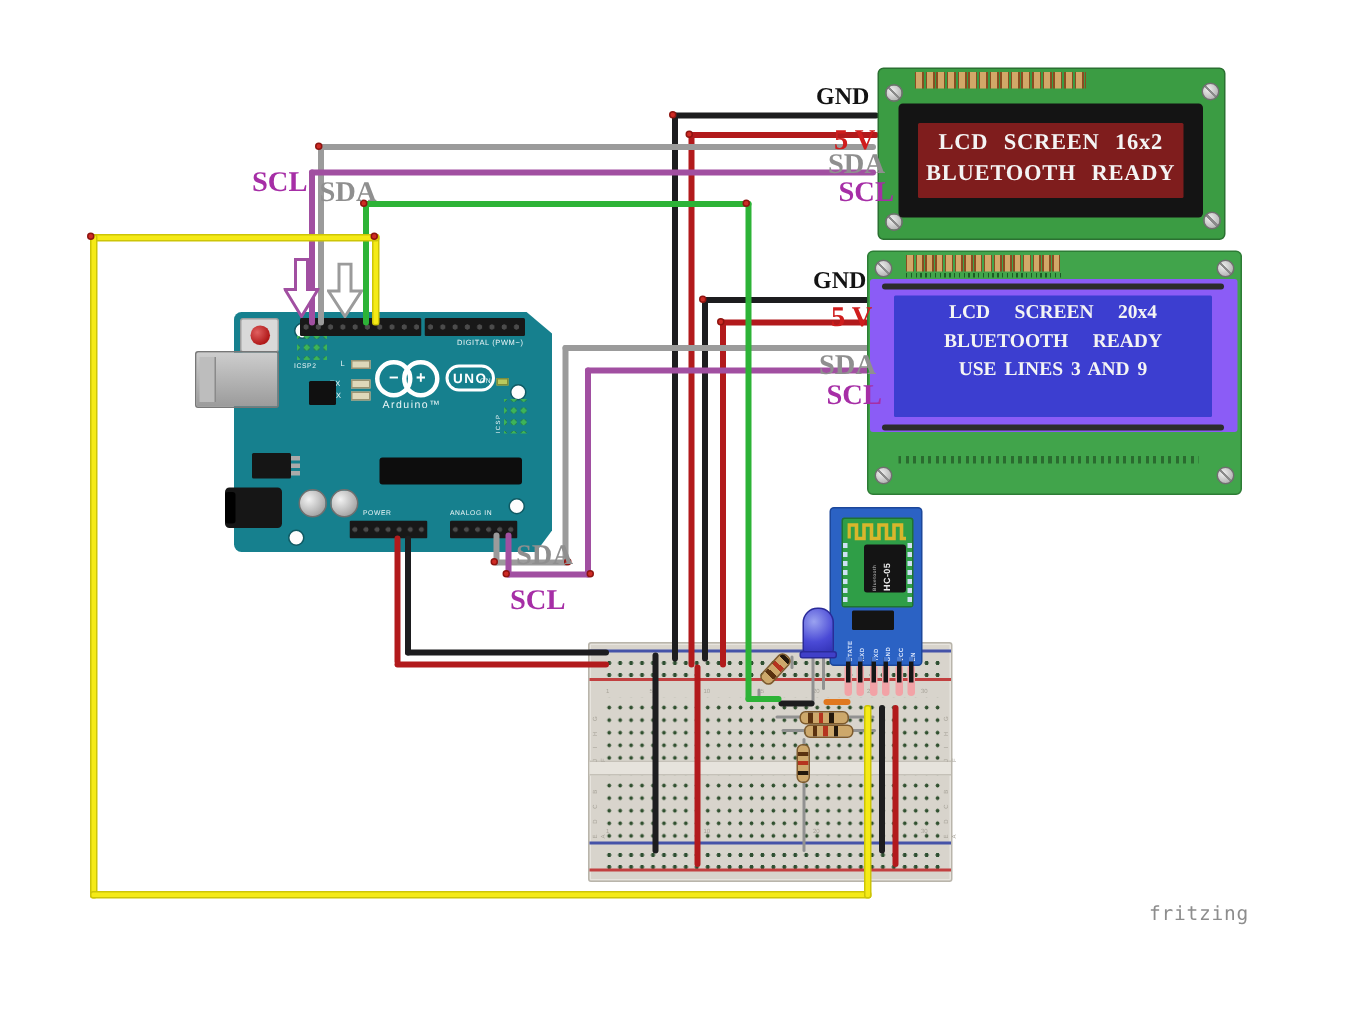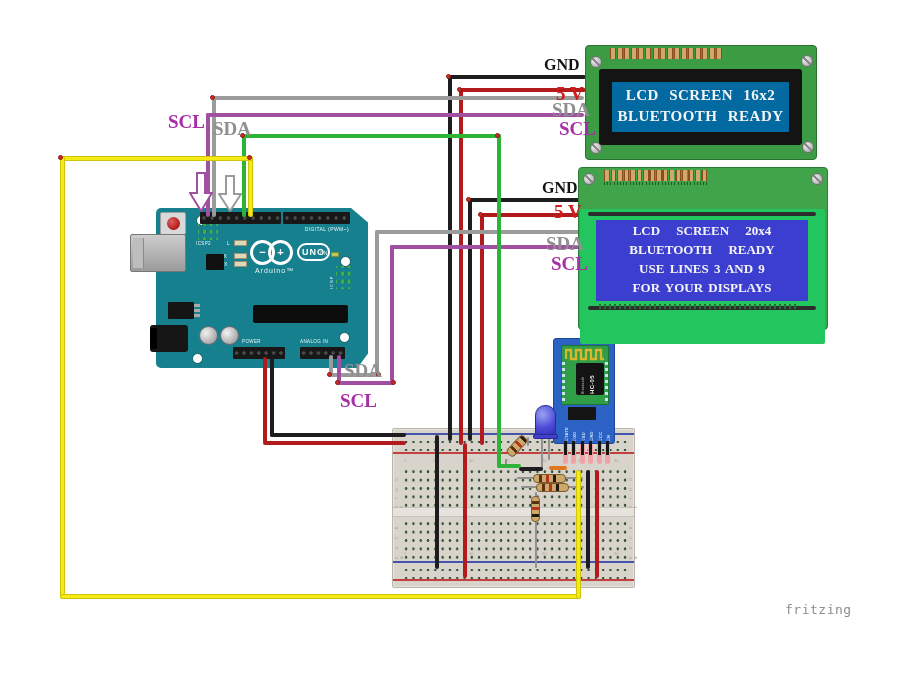--- a/index.html
+++ b/index.html
@@ -246,42 +246,41 @@
   <div class="dot" style="left:247px;top:155px;"></div>
   <div class="dot" style="left:58px;top:155px;"></div>
 
   <div class="abs" style="left:585px;top:45px;width:232px;height:115px;background:#3b9c43;border:1px solid #2a7031;border-radius:4px;box-sizing:border-box;">
     <div class="abs" style="left:24px;top:2px;width:114px;height:11px;background:repeating-linear-gradient(90deg,#8a4d21 0 1px,#d2a868 1px 5px,#8a4d21 5px 6px,rgba(0,0,0,0) 6px 7.1px);"></div>
     <div class="screw" style="left:4px;top:10px;"></div>
     <div class="screw" style="left:215px;top:9px;"></div>
     <div class="screw" style="left:4px;top:96px;"></div>
     <div class="screw" style="left:216px;top:95px;"></div>
     <div class="abs" style="left:13px;top:23px;width:203px;height:76px;background:#141414;border-radius:3px;">
-      <div class="abs" style="left:13px;top:13px;width:177px;height:50px;background:#0369a1;border-radius:1px;">
+      <div class="abs" style="left:13px;top:13px;width:177px;height:50px;background:#7f1d1d;border-radius:1px;">
         <div class="lcdline" style="position:absolute;left:0;top:5px;width:177px;font-size:15px;word-spacing:6px;letter-spacing:.5px;">LCD SCREEN 16x2</div>
         <div class="lcdline" style="position:absolute;left:0;top:26px;width:177px;font-size:15px;word-spacing:6px;letter-spacing:.5px;">BLUETOOTH READY</div>
       </div>
     </div>
   </div>
 
   <div class="abs" style="left:578px;top:167px;width:250px;height:163px;background:#41a44b;border:1px solid #2d7c35;border-radius:4px;box-sizing:border-box;">
     <div class="abs" style="left:25px;top:2px;width:104px;height:11px;background:repeating-linear-gradient(90deg,#8a4d21 0 1px,#d2a868 1px 4.5px,#8a4d21 4.5px 5.5px,rgba(0,0,0,0) 5.5px 6.5px);"></div>
     <div class="abs" style="left:25px;top:14px;width:104px;height:3px;background:repeating-linear-gradient(90deg,#1c5b24 0 1px,rgba(0,0,0,0) 1px 3.2px);"></div>
     <div class="screw" style="left:4px;top:5px;"></div>
     <div class="screw" style="left:232px;top:5px;"></div>
     <div class="screw" style="left:4px;top:143px;"></div>
     <div class="screw" style="left:232px;top:143px;"></div>
-    <div class="abs" style="left:1px;top:41px;width:245px;height:135px;background:#22c55e;border-radius:2px;">
+    <div class="abs" style="left:1px;top:18px;width:245px;height:102px;background:#8b5cf6;border-radius:2px;">
       <div class="abs" style="left:8px;top:3px;width:228px;height:4px;background:#2c2c2c;border-radius:2px;"></div>
       <div class="abs" style="left:8px;top:97px;width:228px;height:4px;background:#2c2c2c;border-radius:2px;"></div>
       <div class="abs" style="left:16px;top:11px;width:212px;height:81px;background:#3c3ed0;border-radius:1px;">
         <div class="lcdline" style="position:absolute;left:0;top:3px;width:212px;font-size:13px;word-spacing:13px;">LCD SCREEN 20x4</div>
         <div class="lcdline" style="position:absolute;left:0;top:22px;width:212px;font-size:13px;word-spacing:13px;">BLUETOOTH READY</div>
         <div class="lcdline" style="position:absolute;left:0;top:41px;width:212px;font-size:13px;word-spacing:2px;">USE LINES 3 AND 9</div>
-        <div class="lcdline" style="position:absolute;left:0;top:60px;width:212px;font-size:13px;word-spacing:2px;">FOR YOUR DISPLAYS</div>
       </div>
     </div>
     <div class="abs" style="left:20px;top:136px;width:200px;height:5px;background:repeating-linear-gradient(90deg,#2a6b2f 0 2px,rgba(0,0,0,0) 2px 5px);"></div>
   </div>
 
   <span class="wlabel" style="left:168px;top:112px;color:#a62ea6;">SCL</span>
   <span class="wlabel" style="left:213px;top:119px;color:#8f8f8f;">SDA</span>
 
   <svg class="abs" style="left:189px;top:172px;" width="24" height="40" viewBox="0 0 24 40">
     <path d="M8 1 h8 v20 h7 L12 39 L1 21 h7 z" fill="#ffffff" stroke="#a14fa1" stroke-width="2"></path>
@@ -296,14 +295,14 @@
   <span class="wlabel" style="left:559px;top:119px;color:#a62ea6;">SCL</span>
 
   <span class="wlabel" style="left:542px;top:180px;color:#131313;font-size:16px;">GND</span>
   <span class="wlabel" style="left:554px;top:202px;color:#cf1d1d;">5 V</span>
   <span class="wlabel" style="left:546px;top:234px;color:#8f8f8f;">SDA</span>
   <span class="wlabel" style="left:551px;top:254px;color:#a62ea6;">SCL</span>
 
   <span class="wlabel" style="left:344px;top:361px;color:#8f8f8f;">SDA</span>
   <span class="wlabel" style="left:340px;top:391px;color:#a62ea6;">SCL</span>
 
-  <div class="abs" style="left:785px;top:602px;font-family:'DejaVu Sans Mono',monospace;font-size:13px;color:#8d8d8d;letter-spacing:.5px;">fritzing</div>
+  <div class="abs" style="left:766px;top:602px;font-family:'DejaVu Sans Mono',monospace;font-size:13px;color:#8d8d8d;letter-spacing:.5px;">fritzing</div>
 </div>
 
 </body></html>

